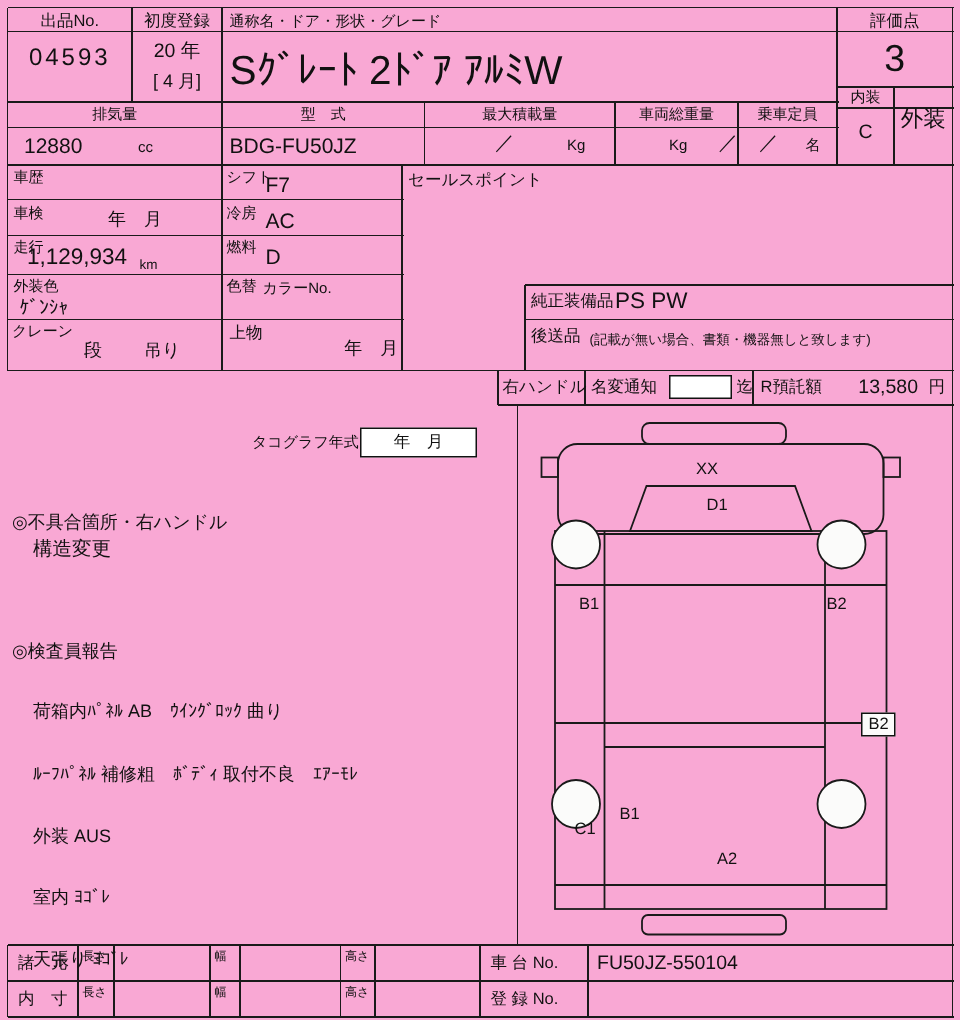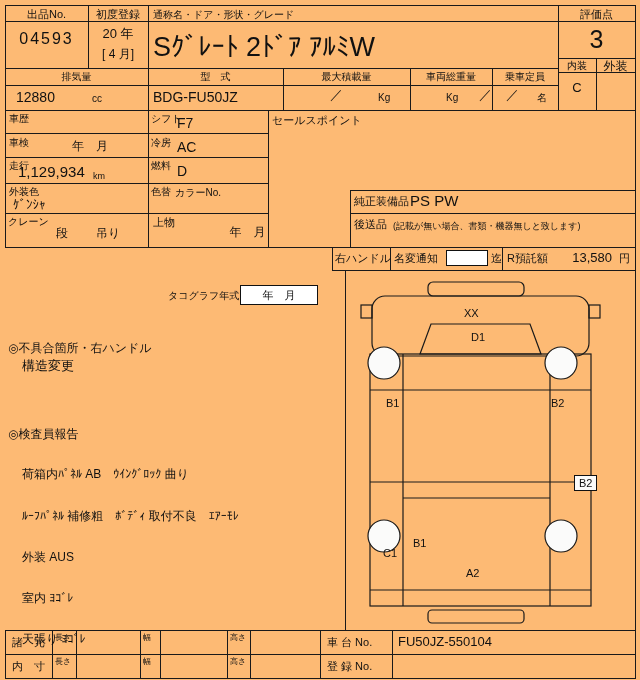--- a/index.html
+++ b/index.html
@@ -1,17 +1,17 @@
 <!DOCTYPE html>
 <html><head>
 <meta charset="utf-8">
 <style>
   html,body{margin:0;padding:0;background:#e9e9e9;}
   .sheet{
-    position:relative;width:640px;height:680px;background:#fdba74;
+    position:relative;width:640px;height:680px;background:#f9a8d4;
     font-family:"Liberation Sans","DejaVu Sans",sans-serif;color:#111;
     overflow:hidden;
   }
   .grid{position:absolute;left:0;top:0;width:640px;height:680px;}
   .t{position:absolute;white-space:pre;line-height:1.15;font-size:11px;color:#111;}
   .c{text-align:center;}
   .r{text-align:right;}
   .box{position:absolute;border:1px solid #111;background:#fff;box-sizing:border-box;}
   .diagram{position:absolute;left:345px;top:270px;width:290px;height:360px;}
   .dl{position:absolute;font-size:11px;white-space:pre;color:#111;}
@@ -39,21 +39,21 @@
   <span class="t c" style="left:5px;top:8px;width:83px">出品No.</span>
   <span class="t c" style="left:5px;top:30px;width:83px;font-size:16px;letter-spacing:2px">04593</span>
   <span class="t c" style="left:88px;top:8px;width:60px">初度登録</span>
   <span class="t c" style="left:88px;top:27px;width:60px;font-size:13px">20 年</span>
   <span class="t c" style="left:88px;top:48px;width:60px;font-size:12px">[ 4 月]</span>
   <span class="t" style="left:153px;top:9px;font-size:10px">通称名・ドア・形状・グレード</span>
   <span class="t" style="left:153px;top:32px;font-size:27px">Sｸﾞﾚｰﾄ 2ﾄﾞｱ ｱﾙﾐW</span>
   <span class="t c" style="left:558px;top:8px;width:77px">評価点</span>
   <span class="t c" style="left:558px;top:25px;width:77px;font-size:25px">3</span>
   <span class="t c" style="left:558px;top:60px;width:38px;font-size:10px">内装</span>
-  <span class="t c" style="left:596px;top:60px;width:39px;font-size:12px">外装</span>
+  <span class="t c" style="left:596px;top:71px;width:39px;font-size:15px">外装</span>
   <span class="t c" style="left:558px;top:81px;width:38px;font-size:13px">C</span>
 
   <span class="t c" style="left:5px;top:71px;width:143px;font-size:10px">排気量</span>
   <span class="t" style="left:16px;top:89px;font-size:14px">12880</span>
   <span class="t" style="left:92px;top:93px;font-size:10px">cc</span>
   <span class="t c" style="left:148px;top:71px;width:135px;font-size:10px">型　式</span>
   <span class="t" style="left:153px;top:89px;font-size:14px">BDG-FU50JZ</span>
   <span class="t c" style="left:283px;top:71px;width:127px;font-size:10px">最大積載量</span>
   <span class="t" style="left:330px;top:88px;font-size:13px">／</span>
   <span class="t" style="left:378px;top:92px;font-size:10px">Kg</span>
@@ -142,21 +142,21 @@
           <circle cx="216" cy="266" r="16"></circle>
         </g>
       </g>
     </svg>
     <span class="dl" style="left:119px;top:37px">XX</span>
     <span class="dl" style="left:126px;top:61px">D1</span>
     <span class="dl" style="left:41px;top:127px">B1</span>
     <span class="dl" style="left:206px;top:127px">B2</span>
     <span class="dl" style="left:68px;top:267px">B1</span>
     <span class="dl" style="left:38px;top:277px">C1</span>
-    <span class="dl" style="left:121px;top:297px">A2</span>
+    <span class="dl" style="left:133px;top:297px">A2</span>
     <span class="dl boxed" style="left:229px;top:205px">B2</span>
   </div>
 
   <span class="t c" style="left:5px;top:636px;width:47px">諸　元</span>
   <span class="t c" style="left:5px;top:660px;width:47px">内　寸</span>
   <span class="t" style="left:55px;top:633px;font-size:8px">長さ</span>
   <span class="t" style="left:55px;top:657px;font-size:8px">長さ</span>
   <span class="t" style="left:143px;top:633px;font-size:8px">幅</span>
   <span class="t" style="left:143px;top:657px;font-size:8px">幅</span>
   <span class="t" style="left:230px;top:633px;font-size:8px">高さ</span>

